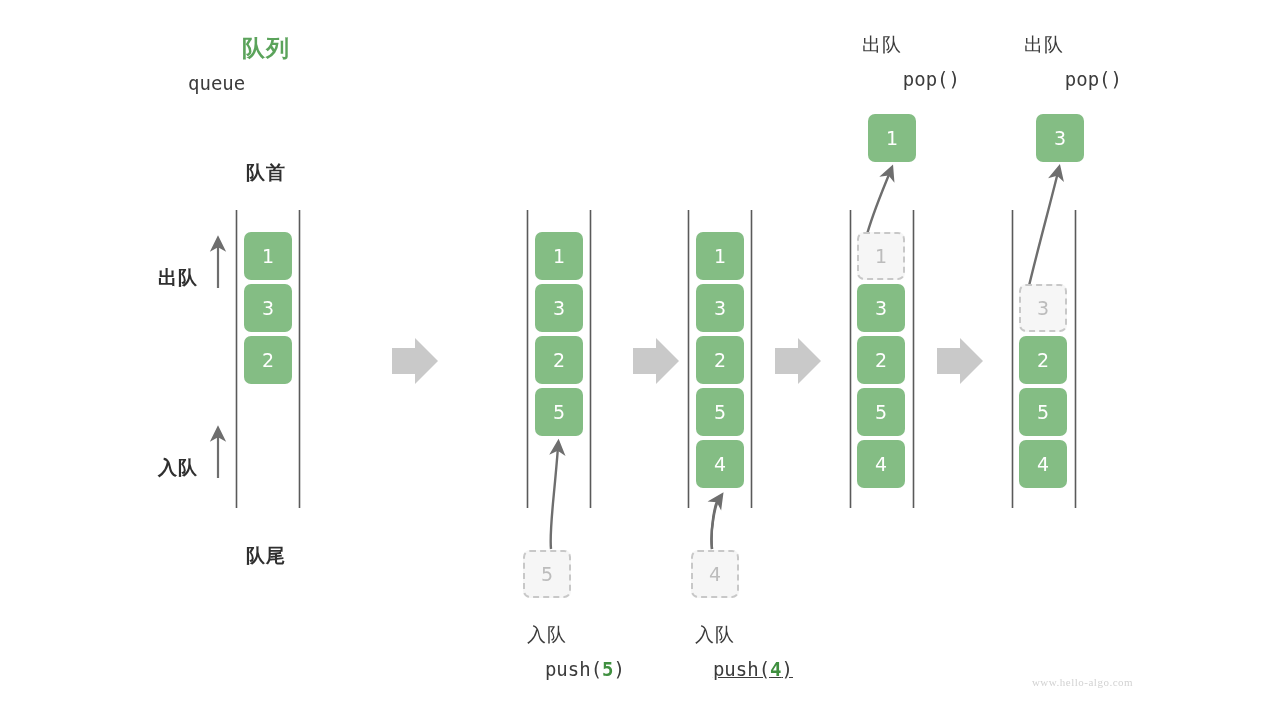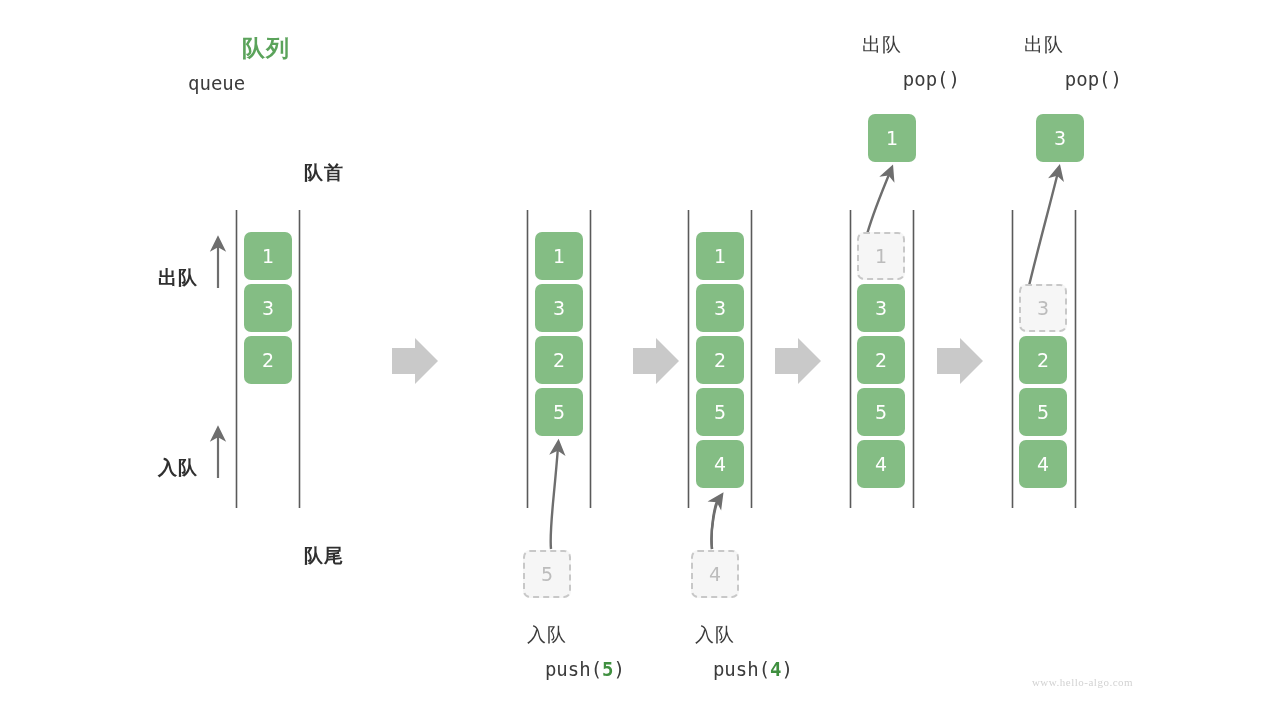--- a/index.html
+++ b/index.html
@@ -34,21 +34,21 @@
   .title-en {
     font-size: 19px;
     font-family: "DejaVu Sans Mono", "Liberation Mono", monospace;
     color: #3c3c3c;
     text-align: left;
   }
   .head-label {
     font-size: 19px;
     font-weight: bold;
     color: #2f2f2f;
-    text-align: right;
+    text-align: center;
     letter-spacing: 1px;
   }
   .side-label {
     font-size: 19px;
     font-weight: bold;
     color: #2f2f2f;
     text-align: right;
     letter-spacing: 1px;
   }
   .op-label-cn {
@@ -188,21 +188,21 @@
   <div class="abs op-label-cn" style="left:469px; top:622px; width:156px;">入队</div>
   <div class="abs op-label-code" style="left:469px; top:658px; width:156px;"><span>push(</span><span class="accent">5</span><span>)</span></div>
 
   <div class="abs cell" style="left:696px; top:232px;">1</div>
   <div class="abs cell" style="left:696px; top:284px;">3</div>
   <div class="abs cell" style="left:696px; top:336px;">2</div>
   <div class="abs cell" style="left:696px; top:388px;">5</div>
   <div class="abs cell" style="left:696px; top:440px;">4</div>
   <div class="abs cell ghost" style="left:691px; top:550px;">4</div>
   <div class="abs op-label-cn" style="left:637px; top:622px; width:156px;">入队</div>
-  <div class="abs op-label-code" style="left:637px; top:658px; width:156px;"><span>push(</span><span class="accent">4</span><span>)</span></div>
+  <div class="abs op-label-code" style="left:637px; top:658px; width:156px;text-decoration:underline;"><span>push(</span><span class="accent">4</span><span>)</span></div>
 
   <div class="abs op-label-cn" style="left:804px; top:32px; width:156px;">出队</div>
   <div class="abs op-label-code" style="left:804px; top:68px; width:156px;"><span>pop(</span><span class="accent"></span><span>)</span></div>
   <div class="abs cell" style="left:868px; top:114px;">1</div>
   <div class="abs cell ghost" style="left:857px; top:232px;">1</div>
   <div class="abs cell" style="left:857px; top:284px;">3</div>
   <div class="abs cell" style="left:857px; top:336px;">2</div>
   <div class="abs cell" style="left:857px; top:388px;">5</div>
   <div class="abs cell" style="left:857px; top:440px;">4</div>
 

